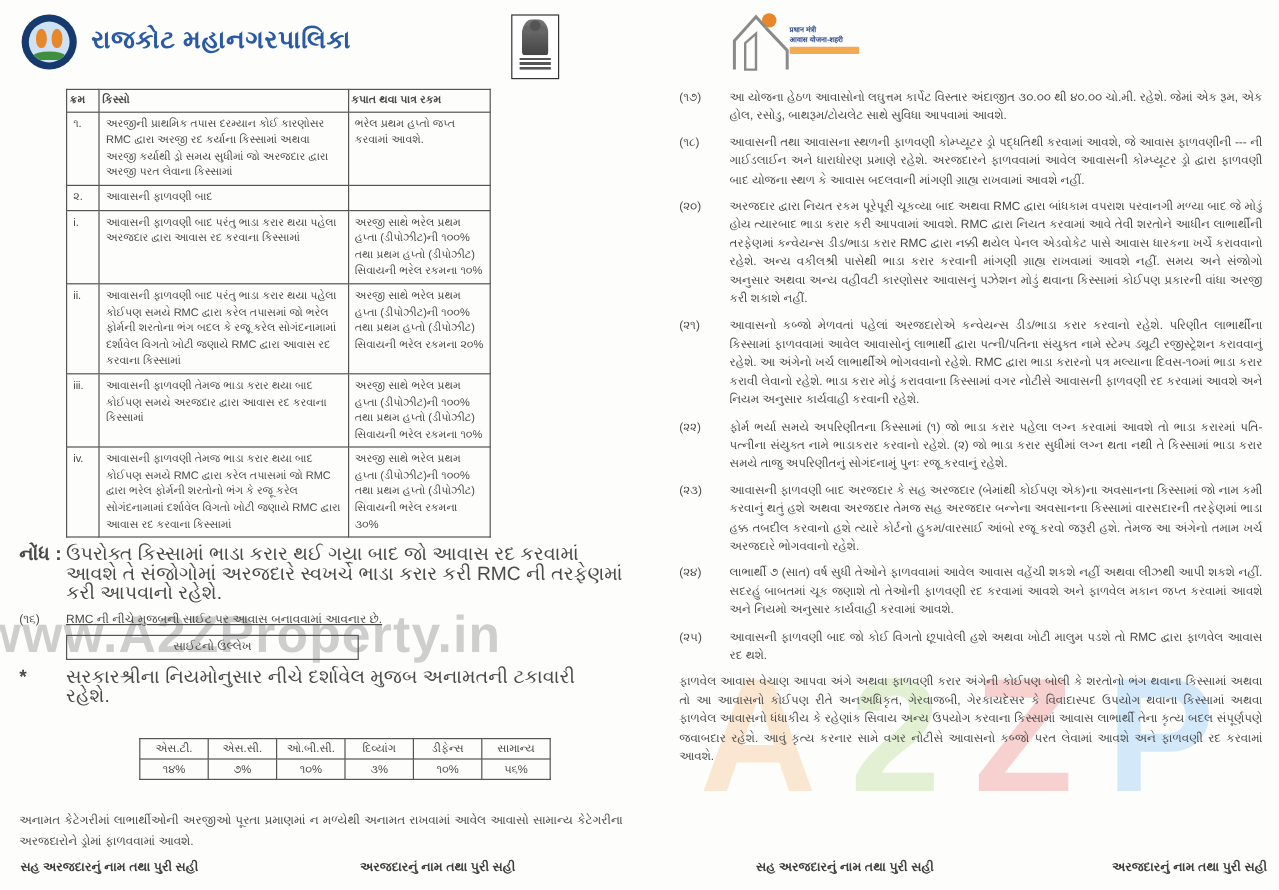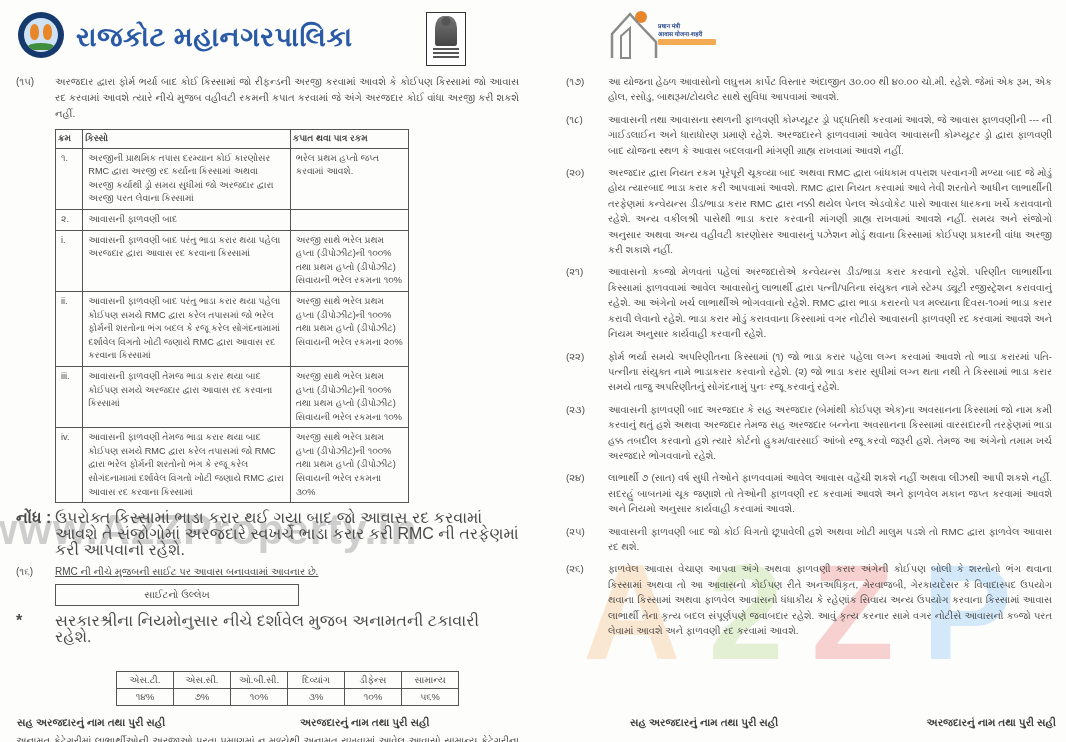--- a/index.html
+++ b/index.html
@@ -11,21 +11,21 @@
   .content{position:relative;z-index:2;}
 
   
   .hdr{position:relative;height:56px;margin-bottom:8px;}
   .rmc-logo{position:absolute;left:2px;top:2px;width:46px;height:46px;border-radius:50%;
             background:#16396e;display:flex;align-items:center;justify-content:center;}
   .rmc-inner{width:34px;height:34px;border-radius:50%;background:#cfe2f3;position:relative;overflow:hidden;}
   .flame{position:absolute;width:9px;height:16px;background:#e8872a;border-radius:50% 50% 45% 45%;top:6px;}
   .flame.f1{left:6px;}.flame.f2{left:19px;}
   .grass{position:absolute;bottom:2px;left:4px;width:26px;height:7px;background:#3f8f3f;border-radius:50% 50% 0 0;}
-  .org-title{position:absolute;left:60px;top:12px;font-size:27px;font-weight:bold;color:#2a5aa6;letter-spacing:.5px;}
+  .org-title{position:absolute;left:60px;top:12px;font-size:21px;font-weight:bold;color:#2a5aa6;letter-spacing:.5px;}
   .emblem{position:absolute;left:410px;top:2px;width:40px;height:54px;border:1.5px solid #333;background:#fff;
           display:flex;flex-direction:column;align-items:center;justify-content:flex-start;padding-top:3px;box-sizing:border-box;}
   .lion{width:22px;height:30px;background:
         radial-gradient(circle at 50% 18%, #555 0 4px, transparent 5px),
         radial-gradient(circle at 22% 30%, #666 0 3px, transparent 4px),
         radial-gradient(circle at 78% 30%, #666 0 3px, transparent 4px),
         linear-gradient(#777,#444);border-radius:40% 40% 10% 10%;}
   .emblem-lines{width:26px;height:10px;margin-top:2px;
         background:repeating-linear-gradient(#555 0 2px, transparent 2px 4px);}
 
@@ -96,24 +96,20 @@
               <div class="grass"></div>
           </div>
         </div>
         <div class="org-title">રાજકોટ મહાનગરપાલિકા</div>
         <div class="emblem">
           <div class="lion"></div>
             <div class="emblem-lines"></div>
         </div>
       </div>
 
-      <div class="item">
-        <span class="inum">(૧૫)</span>
-        <span class="itext">અરજદાર દ્વારા ફોર્મ ભર્યા બાદ કોઈ કિસ્સામાં જો રીફન્ડની અરજી કરવામાં આવશે કે કોઈપણ કિસ્સામાં જો આવાસ રદ કરવામાં આવશે ત્યારે નીચે મુજબ વહીવટી રકમની કપાત કરવામાં જે અંગે અરજદાર કોઈ વાંધા અરજી કરી શકશે નહીં.</span>
-      </div>
 
       <table class="ded-table">
         <tbody>
             <tr>
           <th class="c-num">ક્રમ</th>
           <th class="c-case">કિસ્સો</th>
           <th class="c-amt">કપાત થવા પાત્ર રકમ</th>
         </tr>
         <tr>
           <td>૧.</td>
@@ -241,21 +237,20 @@
       </div>
       <div class="item">
         <span class="inum">(૨૪)</span>
         <span class="itext">લાભાર્થી ૭ (સાત) વર્ષ સુધી તેઓને ફાળવવામાં આવેલ આવાસ વહેંચી શકશે નહીં અથવા લીઝથી આપી શકશે નહીં. સદરહું બાબતમાં ચૂક જણાશે તો તેઓની ફાળવણી રદ કરવામાં આવશે અને ફાળવેલ મકાન જપ્ત કરવામાં આવશે અને નિયમો અનુસાર કાર્યવાહી કરવામાં આવશે.</span>
       </div>
       <div class="item">
         <span class="inum">(૨૫)</span>
         <span class="itext">આવાસની ફાળવણી બાદ જો કોઈ વિગતો છૂપાવેલી હશે અથવા ખોટી માલુમ પડશે તો RMC દ્વારા ફાળવેલ આવાસ રદ થશે.</span>
       </div>
       <div class="item">
-        <span class="inum">(૨૬)</span>
         <span class="itext">ફાળવેલ આવાસ વેચાણ આપવા અંગે અથવા ફાળવણી કરાર અંગેની કોઈપણ બોલી કે શરતોનો ભંગ થવાના કિસ્સામાં અથવા તો આ આવાસનો કોઈપણ રીતે અનઅધિકૃત, ગેરવાજબી, ગેરકાયદેસર કે વિવાદાસ્પદ ઉપયોગ થવાના કિસ્સામાં અથવા ફાળવેલ આવાસનો ધંધાકીય કે રહેણાંક સિવાય અન્ય ઉપયોગ કરવાના કિસ્સામાં આવાસ લાભાર્થી તેના કૃત્ય બદલ સંપૂર્ણપણે જવાબદાર રહેશે. આવું કૃત્ય કરનાર સામે વગર નોટીસે આવાસનો કબ્જો પરત લેવામાં આવશે અને ફાળવણી રદ કરવામાં આવશે.</span>
       </div>
     </div>
 
     <div class="sign pr-s1">સહ અરજદારનું નામ તથા પુરી સહી</div>
     <div class="sign pr-s2">અરજદારનું નામ તથા પુરી સહી</div>
   </div>
 
 </div>
 

